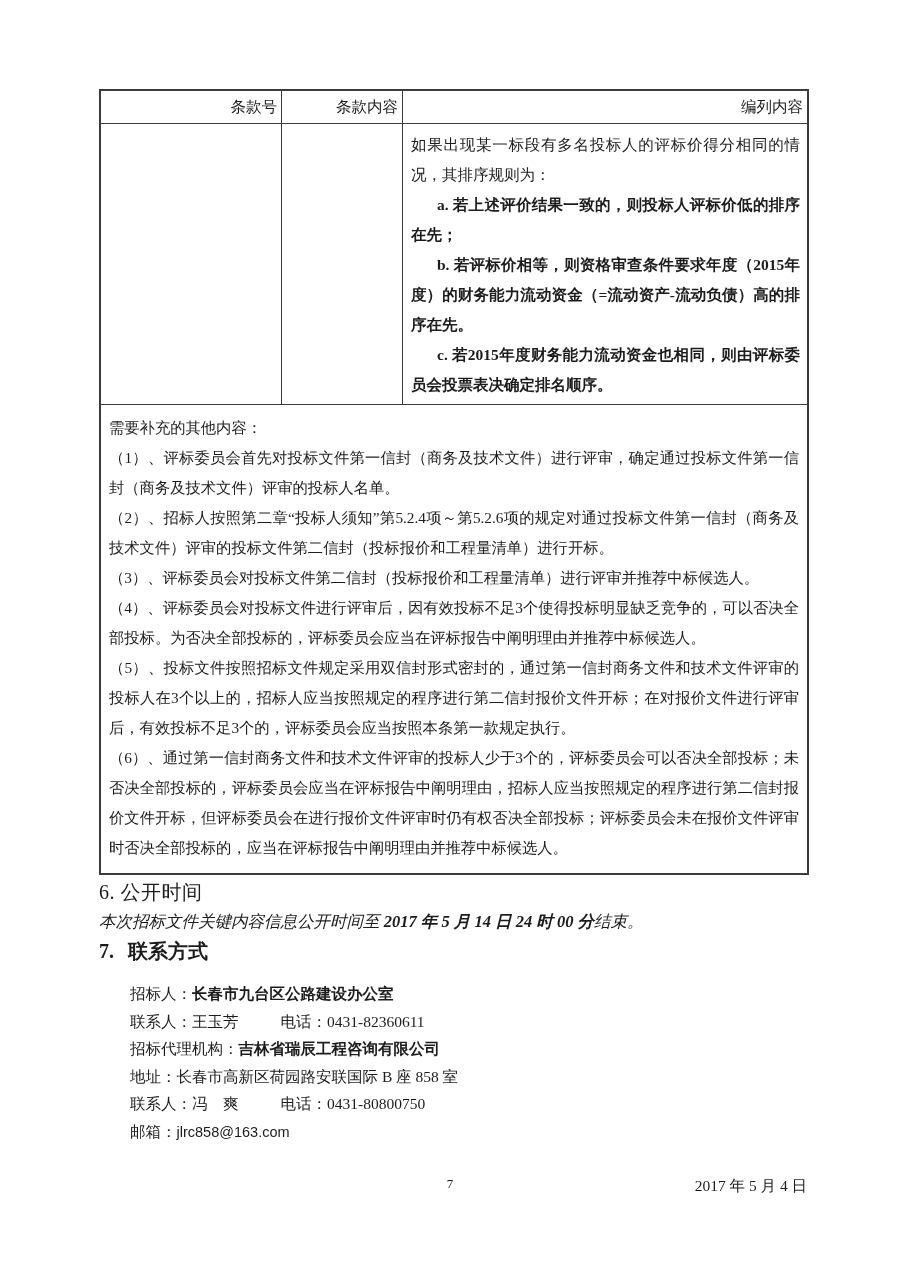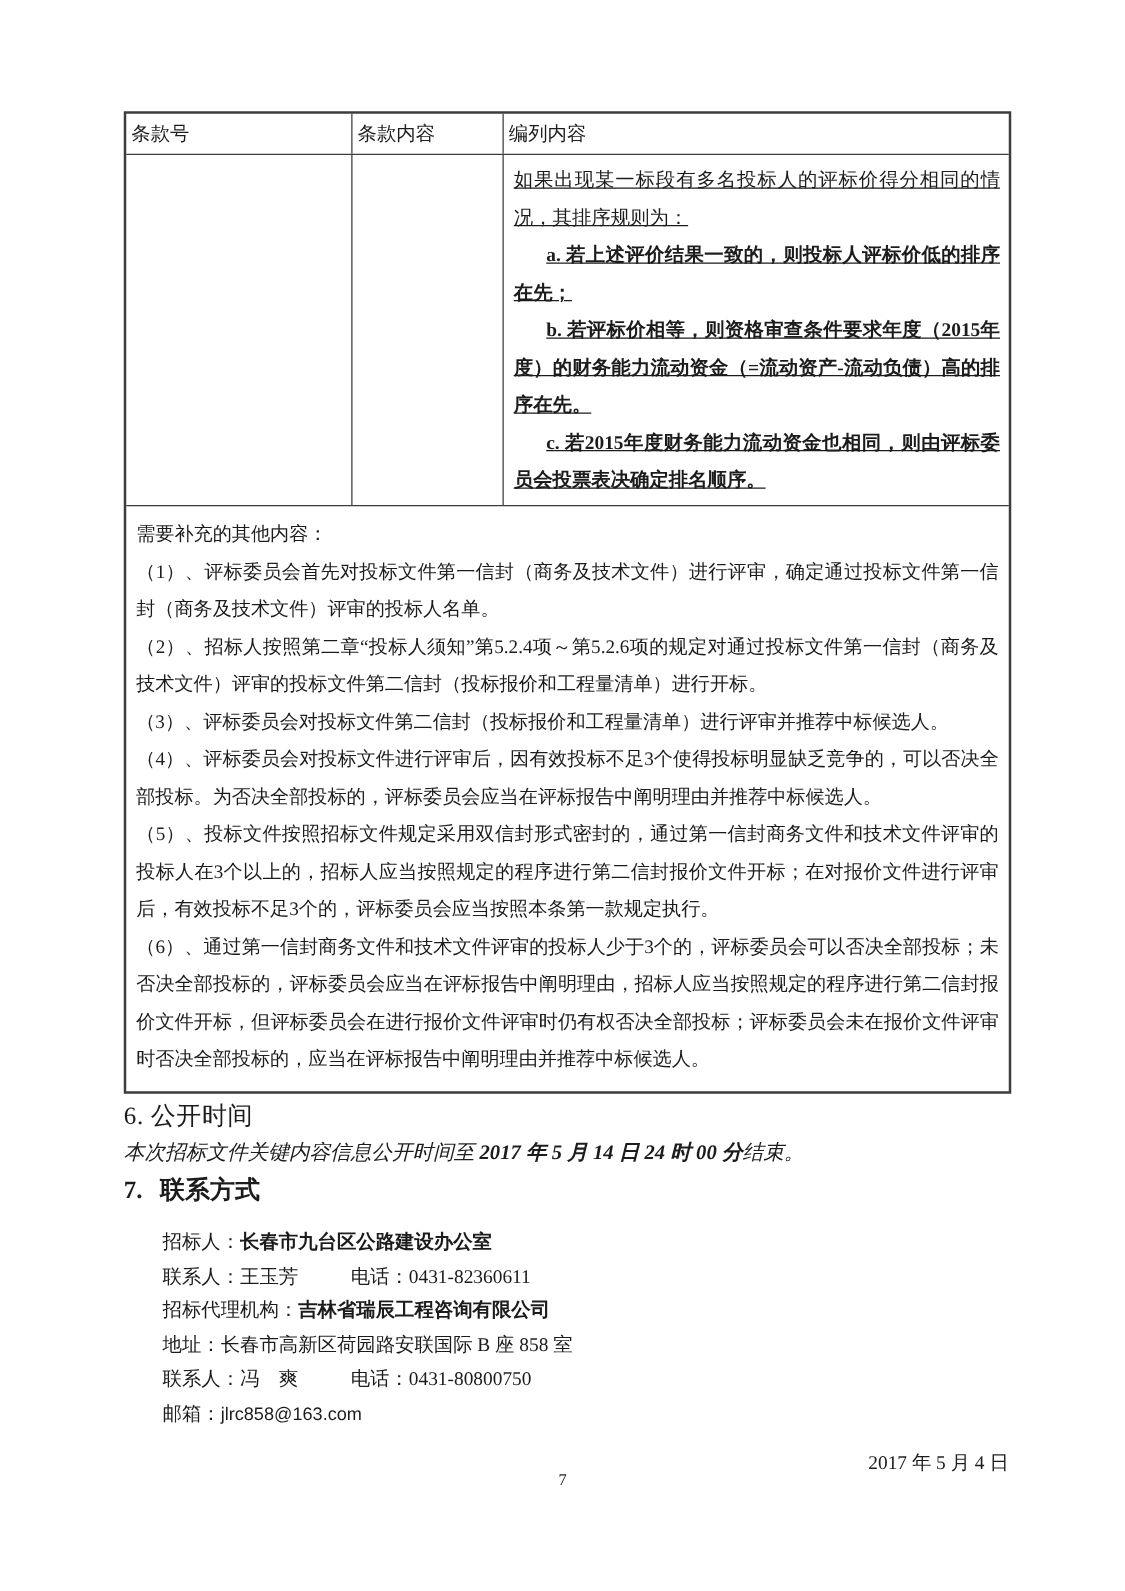--- a/index.html
+++ b/index.html
@@ -8,27 +8,27 @@
     width: 900px; height: 1273px; position: relative;
     font-family: "Liberation Serif", "DejaVu Serif", serif;
     color: #1c1c1c;
   }
   .content { position: absolute; left: 99px; top: 89px; width: 710px; }
 
   
   .tbl { border: 2px solid #3c3c3c; width: 100%; }
   .tbl-head { display: flex; border-bottom: 1px solid #3c3c3c; }
   .tbl-head .cell {
-    padding: 6px 4px 5px; text-align: left; font-size: 15.5px;
+    padding: 6px 4px 5px; text-align: right; font-size: 15.5px;
   }
   .row1 { display: flex; border-bottom: 1px solid #3c3c3c; min-height: 271px; }
   .c1 { width: 181px; border-right: 1px solid #3c3c3c; }
   .c2 { width: 121px; border-right: 1px solid #3c3c3c; }
   .c3 { flex: 1; }
-  .row1 .c3 { padding: 6px 7px 4px 8px; text-decoration: underline; }
+  .row1 .c3 { padding: 6px 7px 4px 8px; }
   .row1 .c3 p {
     font-size: 15.5px; line-height: 30px; text-align: justify;
   }
   .row1 .c3 p.sub { font-weight: bold; text-indent: 26px; }
 
   .supp { padding: 8px 8px 10px 8px; }
   .supp p { font-size: 15.3px; line-height: 30px; text-align: justify; }
 
   
   .h6 { margin-top: 4px; font-size: 20px; font-weight: normal; letter-spacing: 0.5px; }
@@ -36,21 +36,21 @@
   .open-body .em { font-weight: bold; }
   .h7 { margin-top: 4px; font-size: 20px; font-weight: bold; }
   .h7 .num { margin-right: 14px; }
 
   .contacts { margin-top: 15px; margin-left: 31px; }
   .contact-line { font-size: 15.5px; line-height: 27.5px; }
   .contact-line .strong { font-weight: bold; }
   .contact-line .gap { margin-left: 42px; }
   .mono { font-family: Liberation Sans, sans-serif; font-size: 14.5px; }
 
-  .date-line { margin-top: 14px; text-align: right; font-size: 15.5px; padding-right: 2px; }
+  .date-line { margin-top: 30px; text-align: right; font-size: 15.5px; padding-right: 2px; }
 
   .page-num {
     position: absolute; left: 0; width: 900px; top: 1176px;
     text-align: center; font-size: 13px; color: #222;
   }
 </style>
 </head>
 <body>
 
 <div class="content">

